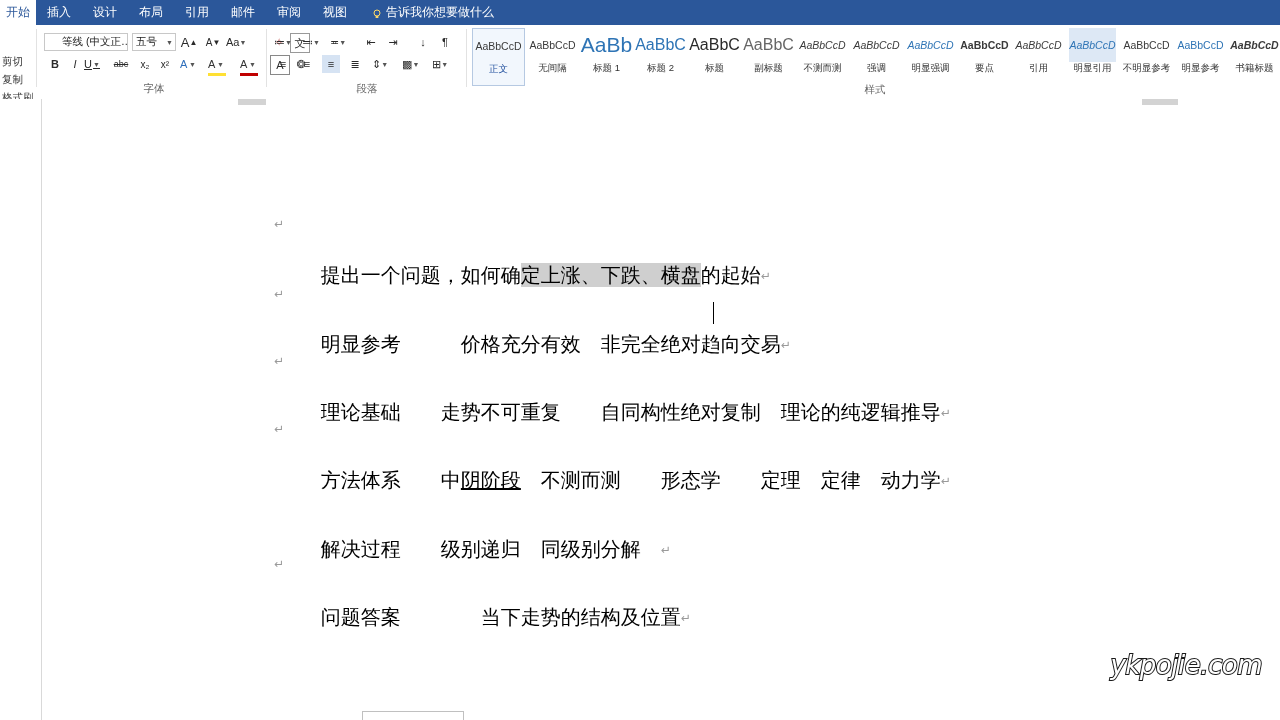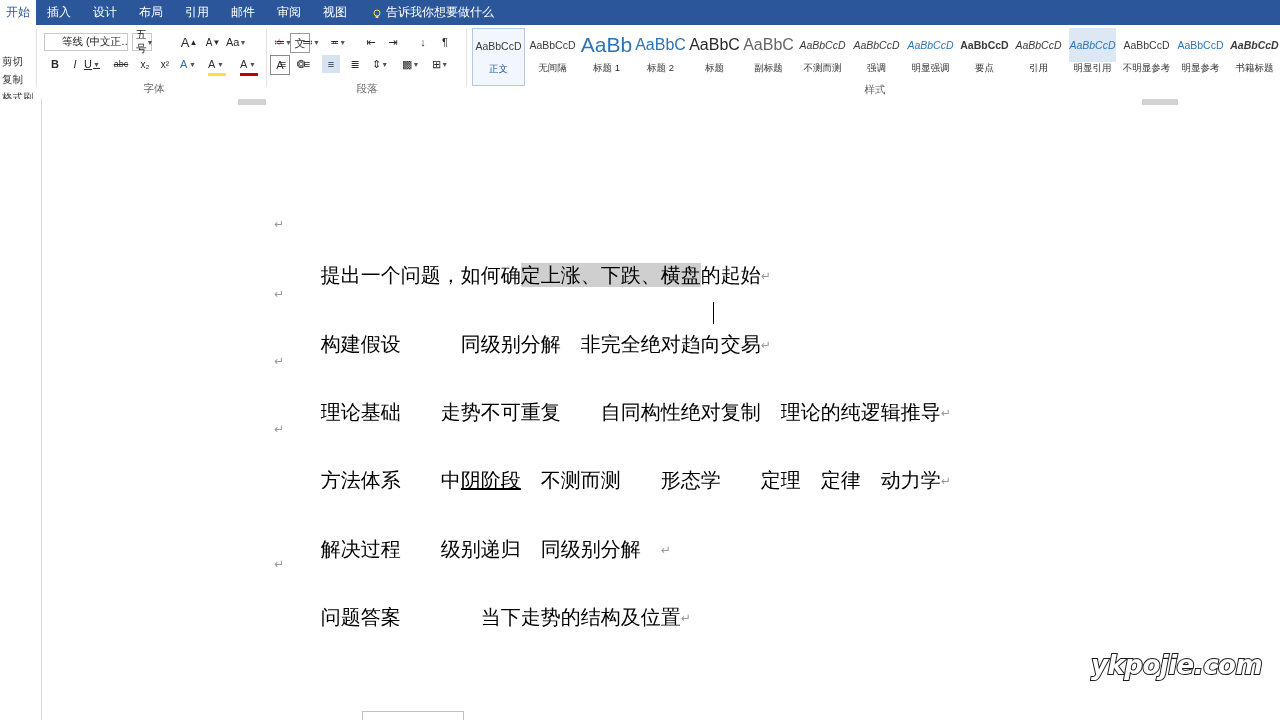--- a/index.html
+++ b/index.html
@@ -103,21 +103,21 @@
     position: absolute; left: 4px; top: 6px;
     width: 84px; height: 18px;
     border: 1px solid #c8c8c8; background: #fff;
     font-size: 10.5px; color: #222;
     display: flex; align-items: center; padding-left: 17px;
     box-sizing: border-box;
     overflow: hidden; white-space: nowrap;
   }
   .fontsize {
     position: absolute; left: 92px; top: 6px;
-    width: 20px; height: 18px;
+    width: 44px; height: 18px;
     border: 1px solid #c8c8c8; background: #fff;
     font-size: 10.5px; color: #222;
     display: flex; align-items: center; padding-left: 3px;
     box-sizing: border-box;
   }
   .caret { margin-left: auto; margin-right: 2px; font-size: 7px; color: #555; }
   .ic {
     position: absolute;
     height: 18px; min-width: 18px;
     display: flex; align-items: center; justify-content: center;
@@ -208,21 +208,21 @@
     left: 671px; top: 203px;
     width: 1px; height: 22px;
     background: #000;
   }
 
   .watermark {
     position: absolute;
     right: 18px; bottom: 40px;
     font-family: "DejaVu Sans", sans-serif;
     font-size: 26px;
-    font-weight: bold;
+    font-weight: normal;
     font-style: italic;
     color: #ffffff;
     -webkit-text-stroke: 2px #1b1b1b;
     paint-order: stroke fill;
     letter-spacing: -0.5px;
   }
 
   .bottombox {
     position: absolute;
     left: 320px; bottom: 0;
@@ -494,21 +494,21 @@
 
       <div class="pmark" style="top:118px;">↵</div>
 
       <div class="line" style="top:146px;">
         <span>提出一个问题，如何确</span><span class="hl">定上涨、下跌、横盘</span><span>的起始</span><span class="eol">↵</span>
       </div>
 
       <div class="pmark" style="top:188px;">↵</div>
 
       <div class="line" style="top:215px;">
-        <span>构建假设　　　同级别分解　非完全绝对趋向交易</span><span class="eol">↵</span>
+        <span>明显参考　　　价格充分有效　非完全绝对趋向交易</span><span class="eol">↵</span>
       </div>
 
       <div class="pmark" style="top:255px;">↵</div>
 
       <div class="line" style="top:283px;">
         <span>理论基础　　走势不可重复　　自同构性绝对复制　理论的纯逻辑推导</span><span class="eol">↵</span>
       </div>
 
       <div class="pmark" style="top:323px;">↵</div>
 

